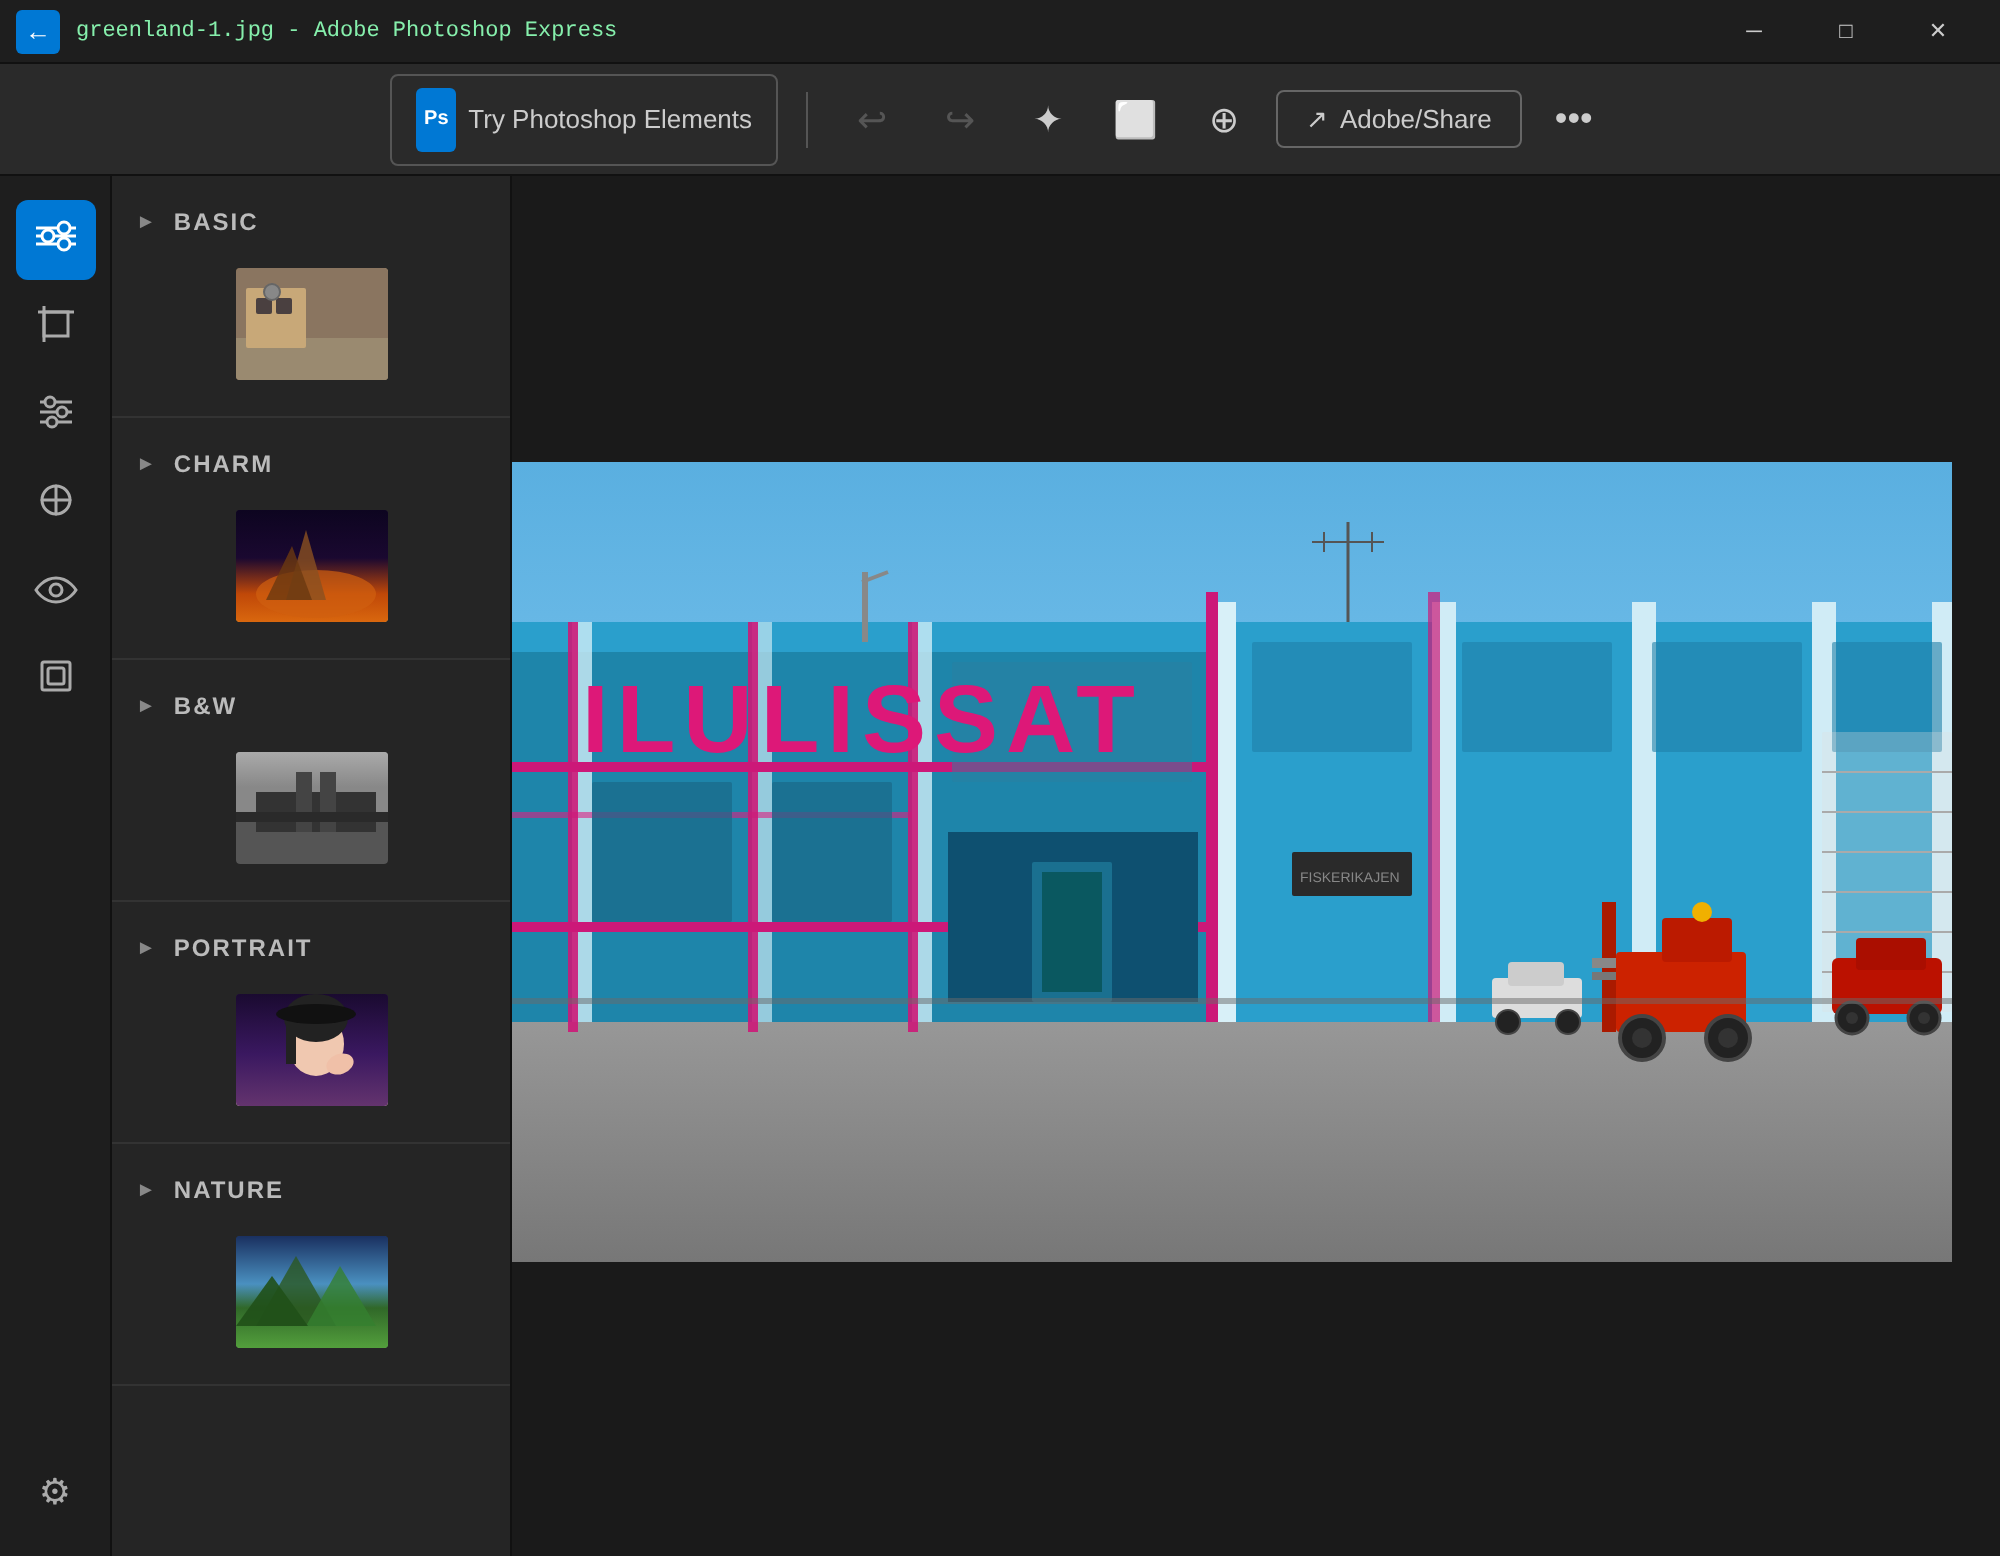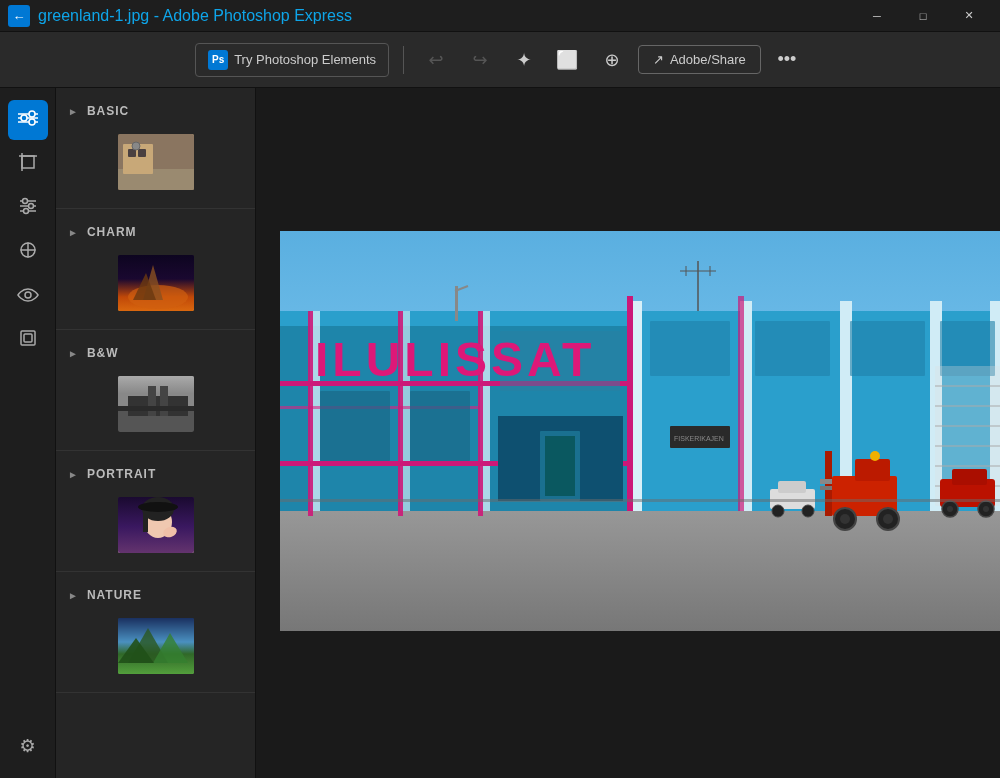--- a/index.html
+++ b/index.html
@@ -36,22 +36,23 @@
       background: #0078d4;
       border-radius: 3px;
       display: flex;
       align-items: center;
       justify-content: center;
       cursor: pointer;
       color: #fff;
       font-size: 13px;
     }
     #window-title {
-      font-size: 16px;
-      color: #0ea5e9;
+      font-size: 11px;
+      color: #86efac;
+      font-family: Liberation Mono, monospace;
     }
     #window-controls {
       display: flex;
       gap: 0;
     }
     .win-ctrl {
       width: 46px;
       height: 32px;
       display: flex;
       align-items: center;
@@ -80,21 +81,21 @@
       background: transparent;
       border: 1px solid #555;
       border-radius: 4px;
       color: #ccc;
       font-size: 13px;
       padding: 6px 12px;
       cursor: pointer;
     }
     .ps-icon {
       width: 20px;
-      height: 20px;
+      height: 32px;
       background: #0078d4;
       border-radius: 3px;
       display: flex;
       align-items: center;
       justify-content: center;
       font-size: 10px;
       color: #fff;
       font-weight: bold;
     }
     .toolbar-divider {
@@ -240,21 +241,21 @@
       width: 100%;
       height: 100%;
     }
 
     
     #canvas-area {
       flex: 1;
       background: #1a1a1a;
       display: flex;
       align-items: center;
-      justify-content: flex-end;
+      justify-content: flex-start;
       overflow: hidden;
     }
 
     #photo-canvas {
       position: relative;
       max-width: 100%;
       max-height: 100%;
     }
   </style>
 </head>

